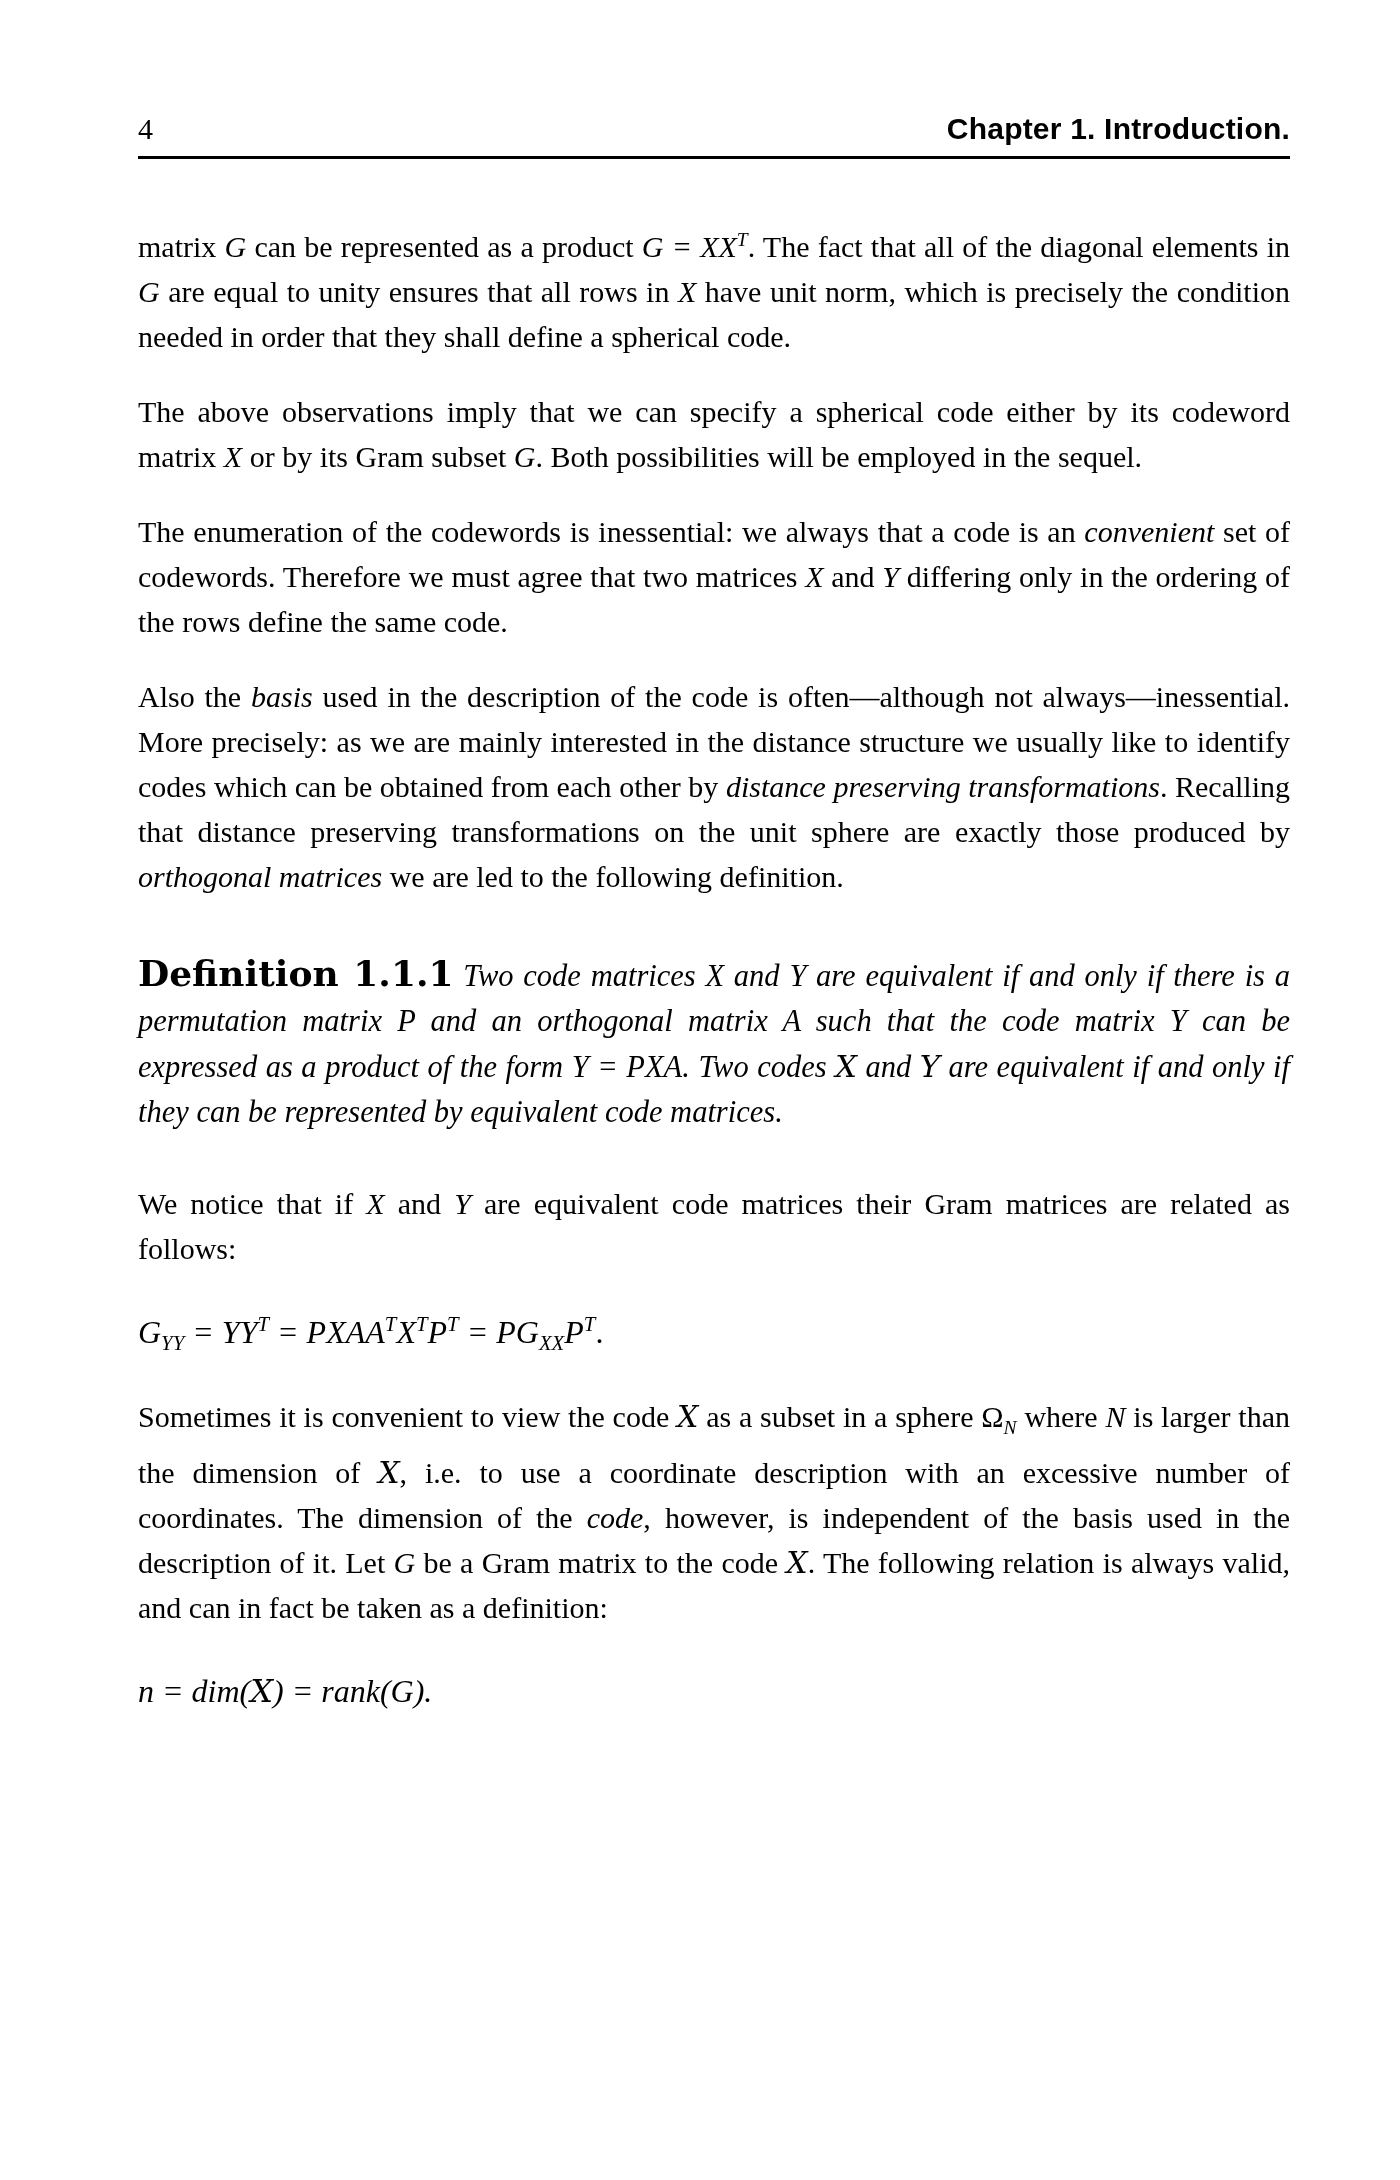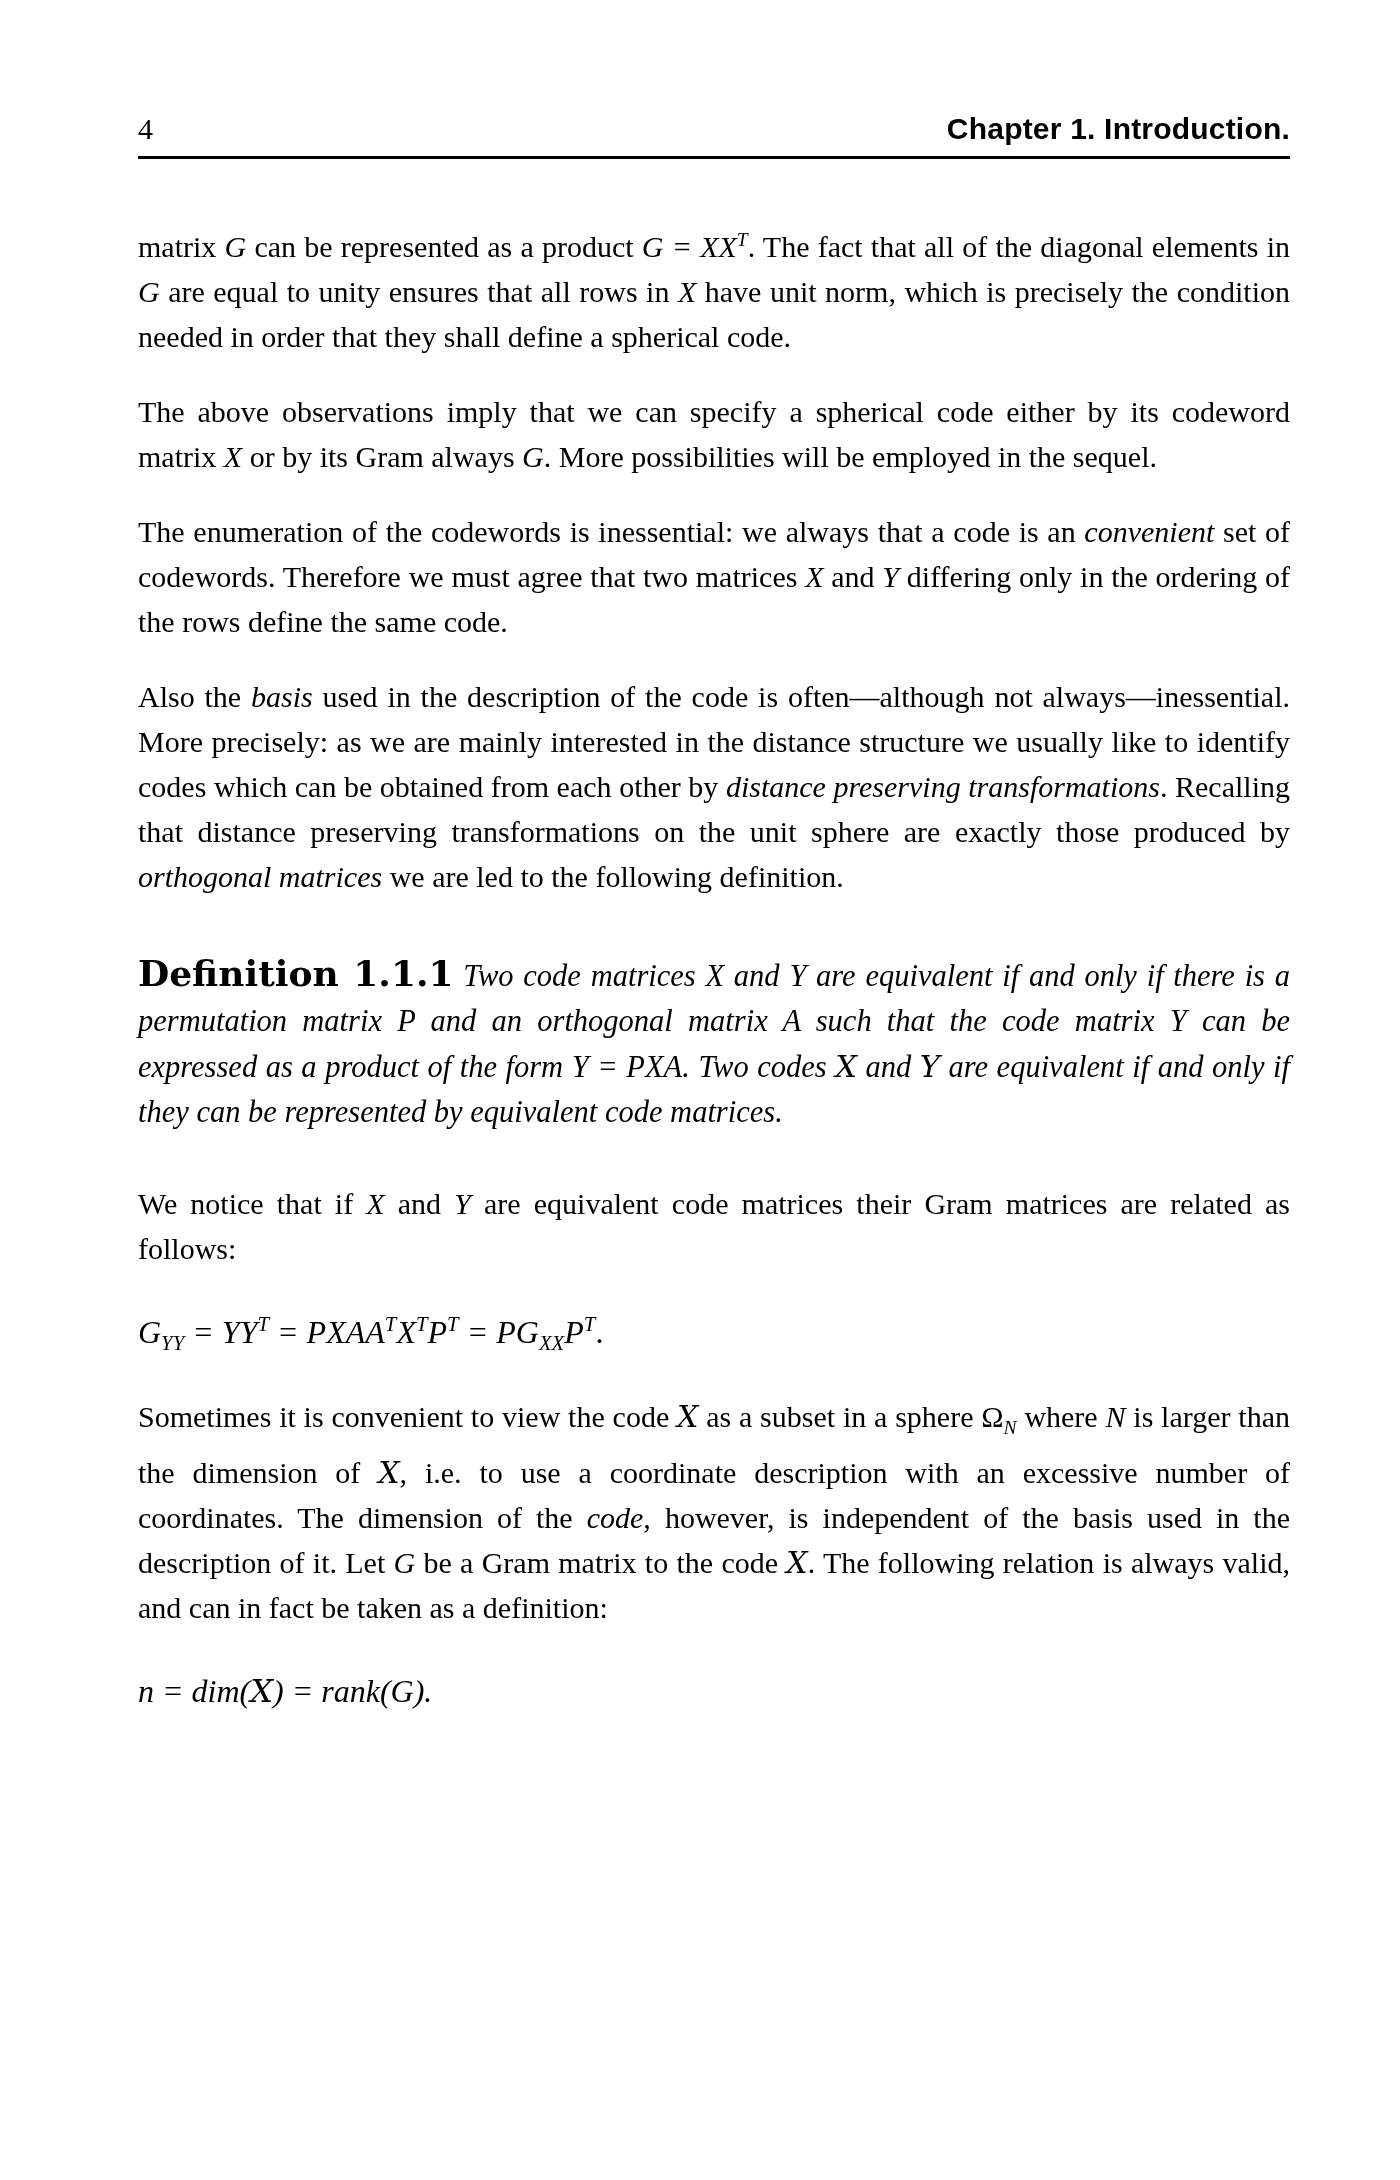--- a/index.html
+++ b/index.html
@@ -89,21 +89,21 @@
 <div class="page">
   <div class="content">
 
     <div class="header">
       <span class="folio">4</span>
       <span class="runhead">Chapter 1. Introduction.</span>
     </div>
 
     <p class="para first"><span>matrix </span><span class="mathv">G</span><span> can be represented as a product </span><span class="mathv nowrap">G = XX</span><sup class="t">T</sup><span>. The fact that all of the diagonal elements in </span><span class="mathv">G</span><span> are equal to unity ensures that all rows in </span><span class="mathv">X</span><span> have unit norm, which is precisely the condition needed in order that they shall define a spherical code.</span></p>
 
-    <p class="para"><span>The above observations imply that we can specify a spherical code either by its codeword matrix </span><span class="mathv">X</span><span> or by its Gram always </span><span class="mathv">G</span><span>. More possibilities will be employed in the sequel.</span></p>
+    <p class="para"><span>The above observations imply that we can specify a spherical code either by its codeword matrix </span><span class="mathv">X</span><span> or by its Gram subset </span><span class="mathv">G</span><span>. Both possibilities will be employed in the sequel.</span></p>
 
     <p class="para"><span>The enumeration of the codewords is inessential: we always that a code is an </span><span class="it">convenient</span><span> set of codewords. Therefore we must agree that two matrices </span><span class="mathv">X</span><span> and </span><span class="mathv">Y</span><span> differing only in the ordering of the rows define the same code.</span></p>
 
     <p class="para"><span>Also the </span><span class="it">basis</span><span> used in the description of the code is often—although not always—inessential. More precisely: as we are mainly interested in the distance structure we usually like to identify codes which can be obtained from each other by </span><span class="it">distance preserving transformations</span><span>. Recalling that distance preserving transformations on the unit sphere are exactly those produced by </span><span class="it">orthogonal matrices</span><span> we are led to the following definition.</span></p>
 
     <div class="defblock"><span class="deflabel">Definition 1.1.1</span> <span>Two code matrices </span><span>X</span><span> and </span><span>Y</span><span> are equivalent if and only if there is a permutation matrix </span><span>P</span><span> and an orthogonal matrix </span><span>A</span><span> such that the code matrix </span><span>Y</span><span> can be expressed as a product of the form </span><span class="nowrap">Y = PXA</span><span>. Two codes </span><span class="cal">X</span><span> and </span><span class="cal">Y</span><span> are equivalent if and only if they can be represented by equivalent code matrices.</span></div>
 
     <p class="para"><span>We notice that if </span><span class="mathv">X</span><span> and </span><span class="mathv">Y</span><span> are equivalent code matrices their Gram matrices are related as follows:</span></p>
 
     <div class="display"><span class="mathv">G</span><sub class="s">YY</sub><span class="mathv"> = YY</span><sup class="t">T</sup><span class="mathv"> = PXAA</span><sup class="t">T</sup><span class="mathv">X</span><sup class="t">T</sup><span class="mathv">P</span><sup class="t">T</sup><span class="mathv"> = PG</span><sub class="s">XX</sub><span class="mathv">P</span><sup class="t">T</sup><span>.</span></div>

